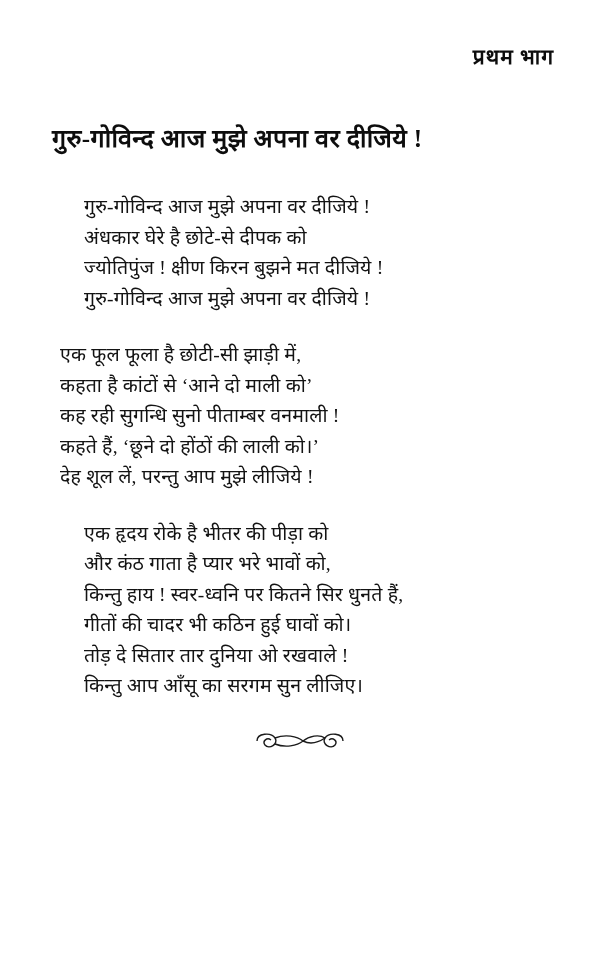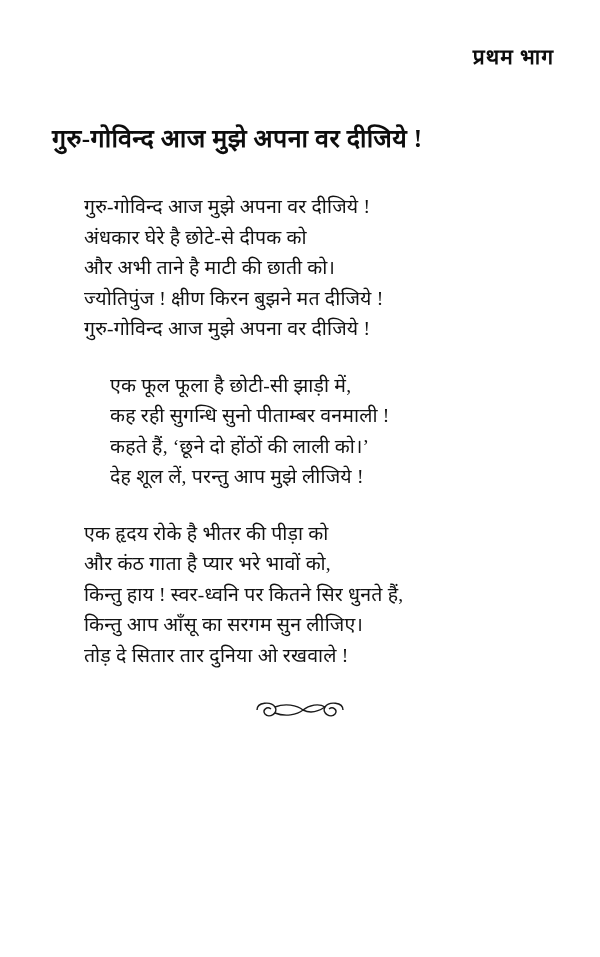--- a/index.html
+++ b/index.html
@@ -44,21 +44,21 @@
   .stanzas {
     padding: 38px 0 0 0;
   }
   .stanza {
     margin-bottom: 26px;
   }
   .stanza-indent-0 {
     padding-left: 84px;
   }
   .stanza-indent-1 {
-    padding-left: 110px;
+    padding-left: 60px;
   }
   .line {
     font-size: 19.5px;
     line-height: 30.5px;
     color: #131313;
     white-space: pre;
     letter-spacing: 0.2px;
   }
   .ornament {
     margin-top: 24px;
@@ -78,38 +78,39 @@
     <span class="header-title">प्रथम भाग</span>
   </div>
 
   <div class="poem-title">गुरु-गोविन्द आज मुझे अपना वर दीजिये !</div>
 
   <div class="stanzas">
 
     <div class="stanza stanza-indent-0">
       <div class="line">गुरु-गोविन्द आज मुझे अपना वर दीजिये !</div>
       <div class="line">अंधकार घेरे है छोटे-से दीपक को</div>
-      <div class="line">और अभी ताने है माटी की छाती को।</div>
       <div class="line">ज्योतिपुंज ! क्षीण किरन बुझने मत दीजिये !</div>
       <div class="line">गुरु-गोविन्द आज मुझे अपना वर दीजिये !</div>
     </div>
 
     <div class="stanza stanza-indent-1">
       <div class="line">एक फूल फूला है छोटी-सी झाड़ी में,</div>
+      <div class="line">कहता है कांटों से ‘आने दो माली को’</div>
       <div class="line">कह रही सुगन्धि सुनो पीताम्बर वनमाली !</div>
       <div class="line">कहते हैं, ‘छूने दो होंठों की लाली को।’</div>
       <div class="line">देह शूल लें, परन्तु आप मुझे लीजिये !</div>
     </div>
 
     <div class="stanza stanza-indent-0">
       <div class="line">एक हृदय रोके है भीतर की पीड़ा को</div>
       <div class="line">और कंठ गाता है प्यार भरे भावों को,</div>
       <div class="line">किन्तु हाय ! स्वर-ध्वनि पर कितने सिर धुनते हैं,</div>
+      <div class="line">गीतों की चादर भी कठिन हुई घावों को।</div>
+      <div class="line">तोड़ दे सितार तार दुनिया ओ रखवाले !</div>
       <div class="line">किन्तु आप आँसू का सरगम सुन लीजिए।</div>
-      <div class="line">तोड़ दे सितार तार दुनिया ओ रखवाले !</div>
     </div>
 
   </div>
 
   <div class="ornament">
     <svg width="110" height="26" viewBox="0 0 110 26" fill="none" stroke="#1a1a1a" stroke-width="1.4">
       <path d="M12 13 C12 5, 26 4, 30 10 C34 16, 24 22, 20 17 C17 13, 22 9, 26 12"></path>
       <path d="M30 10 C40 6, 52 8, 58 13 C52 18, 40 20, 30 16"></path>
       <path d="M58 13 C64 8, 74 6, 80 10"></path>
       <path d="M98 13 C98 5, 84 4, 80 10 C76 16, 86 22, 90 17 C93 13, 88 9, 84 12"></path>

